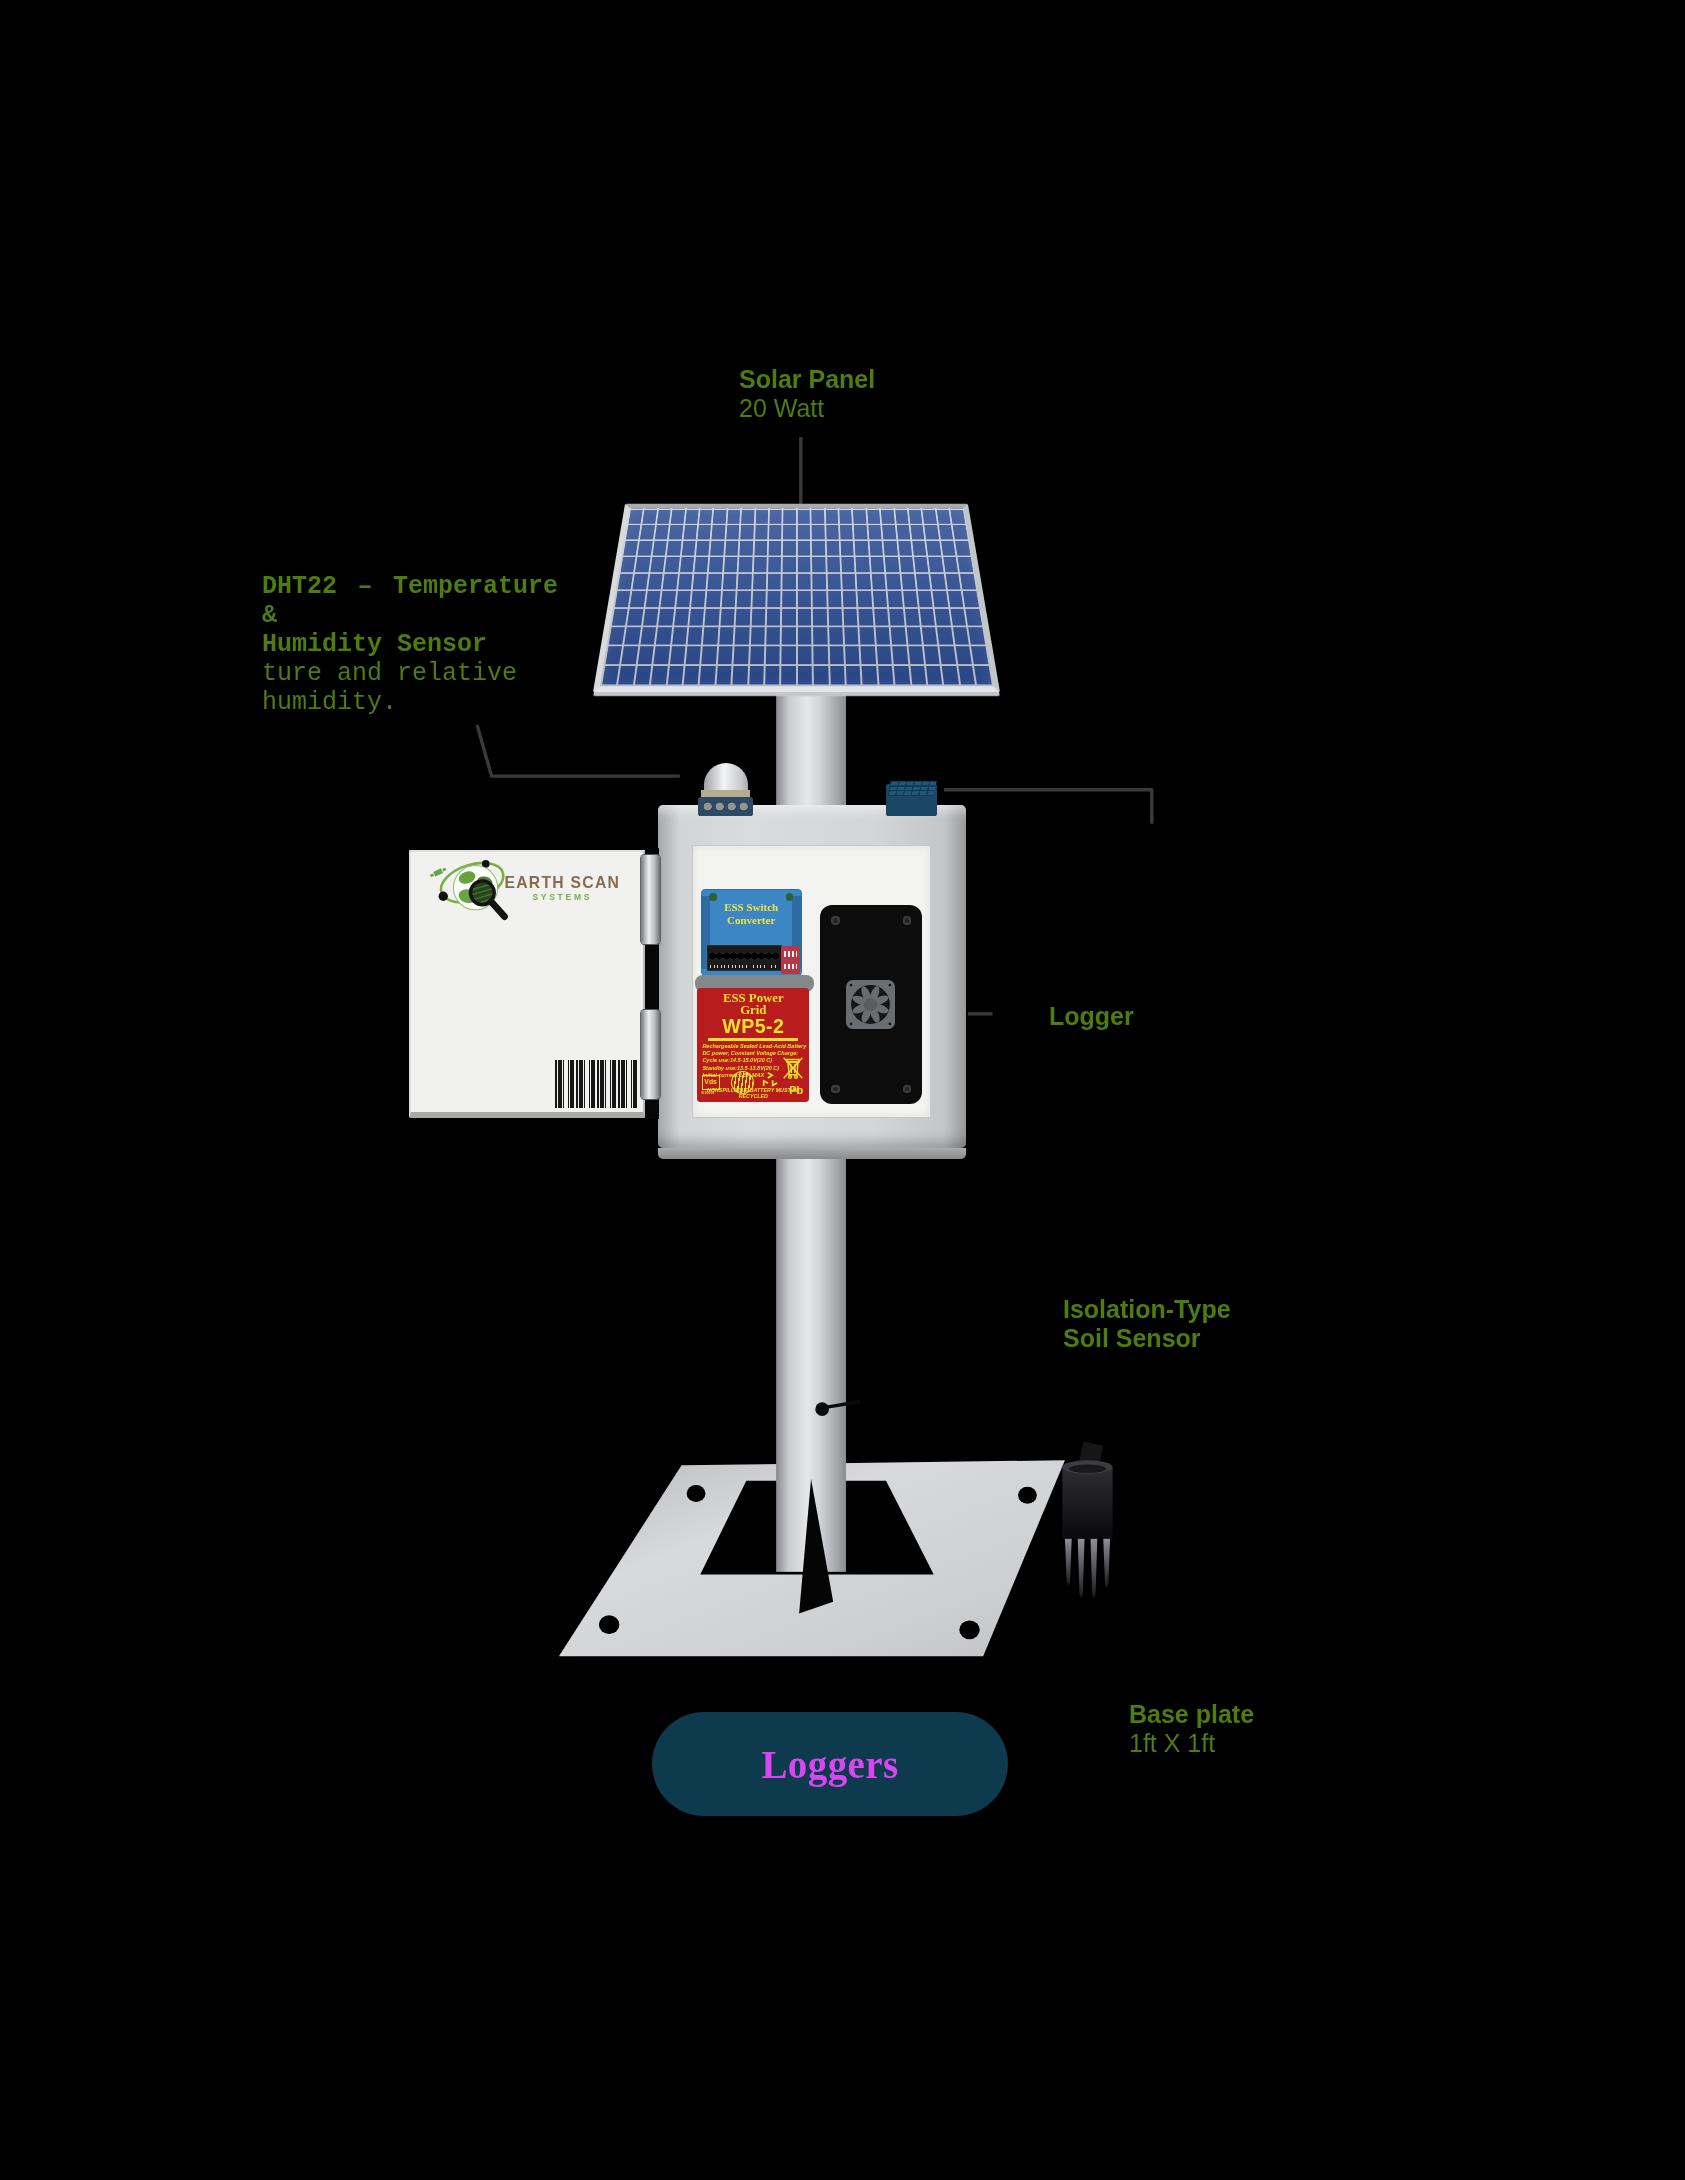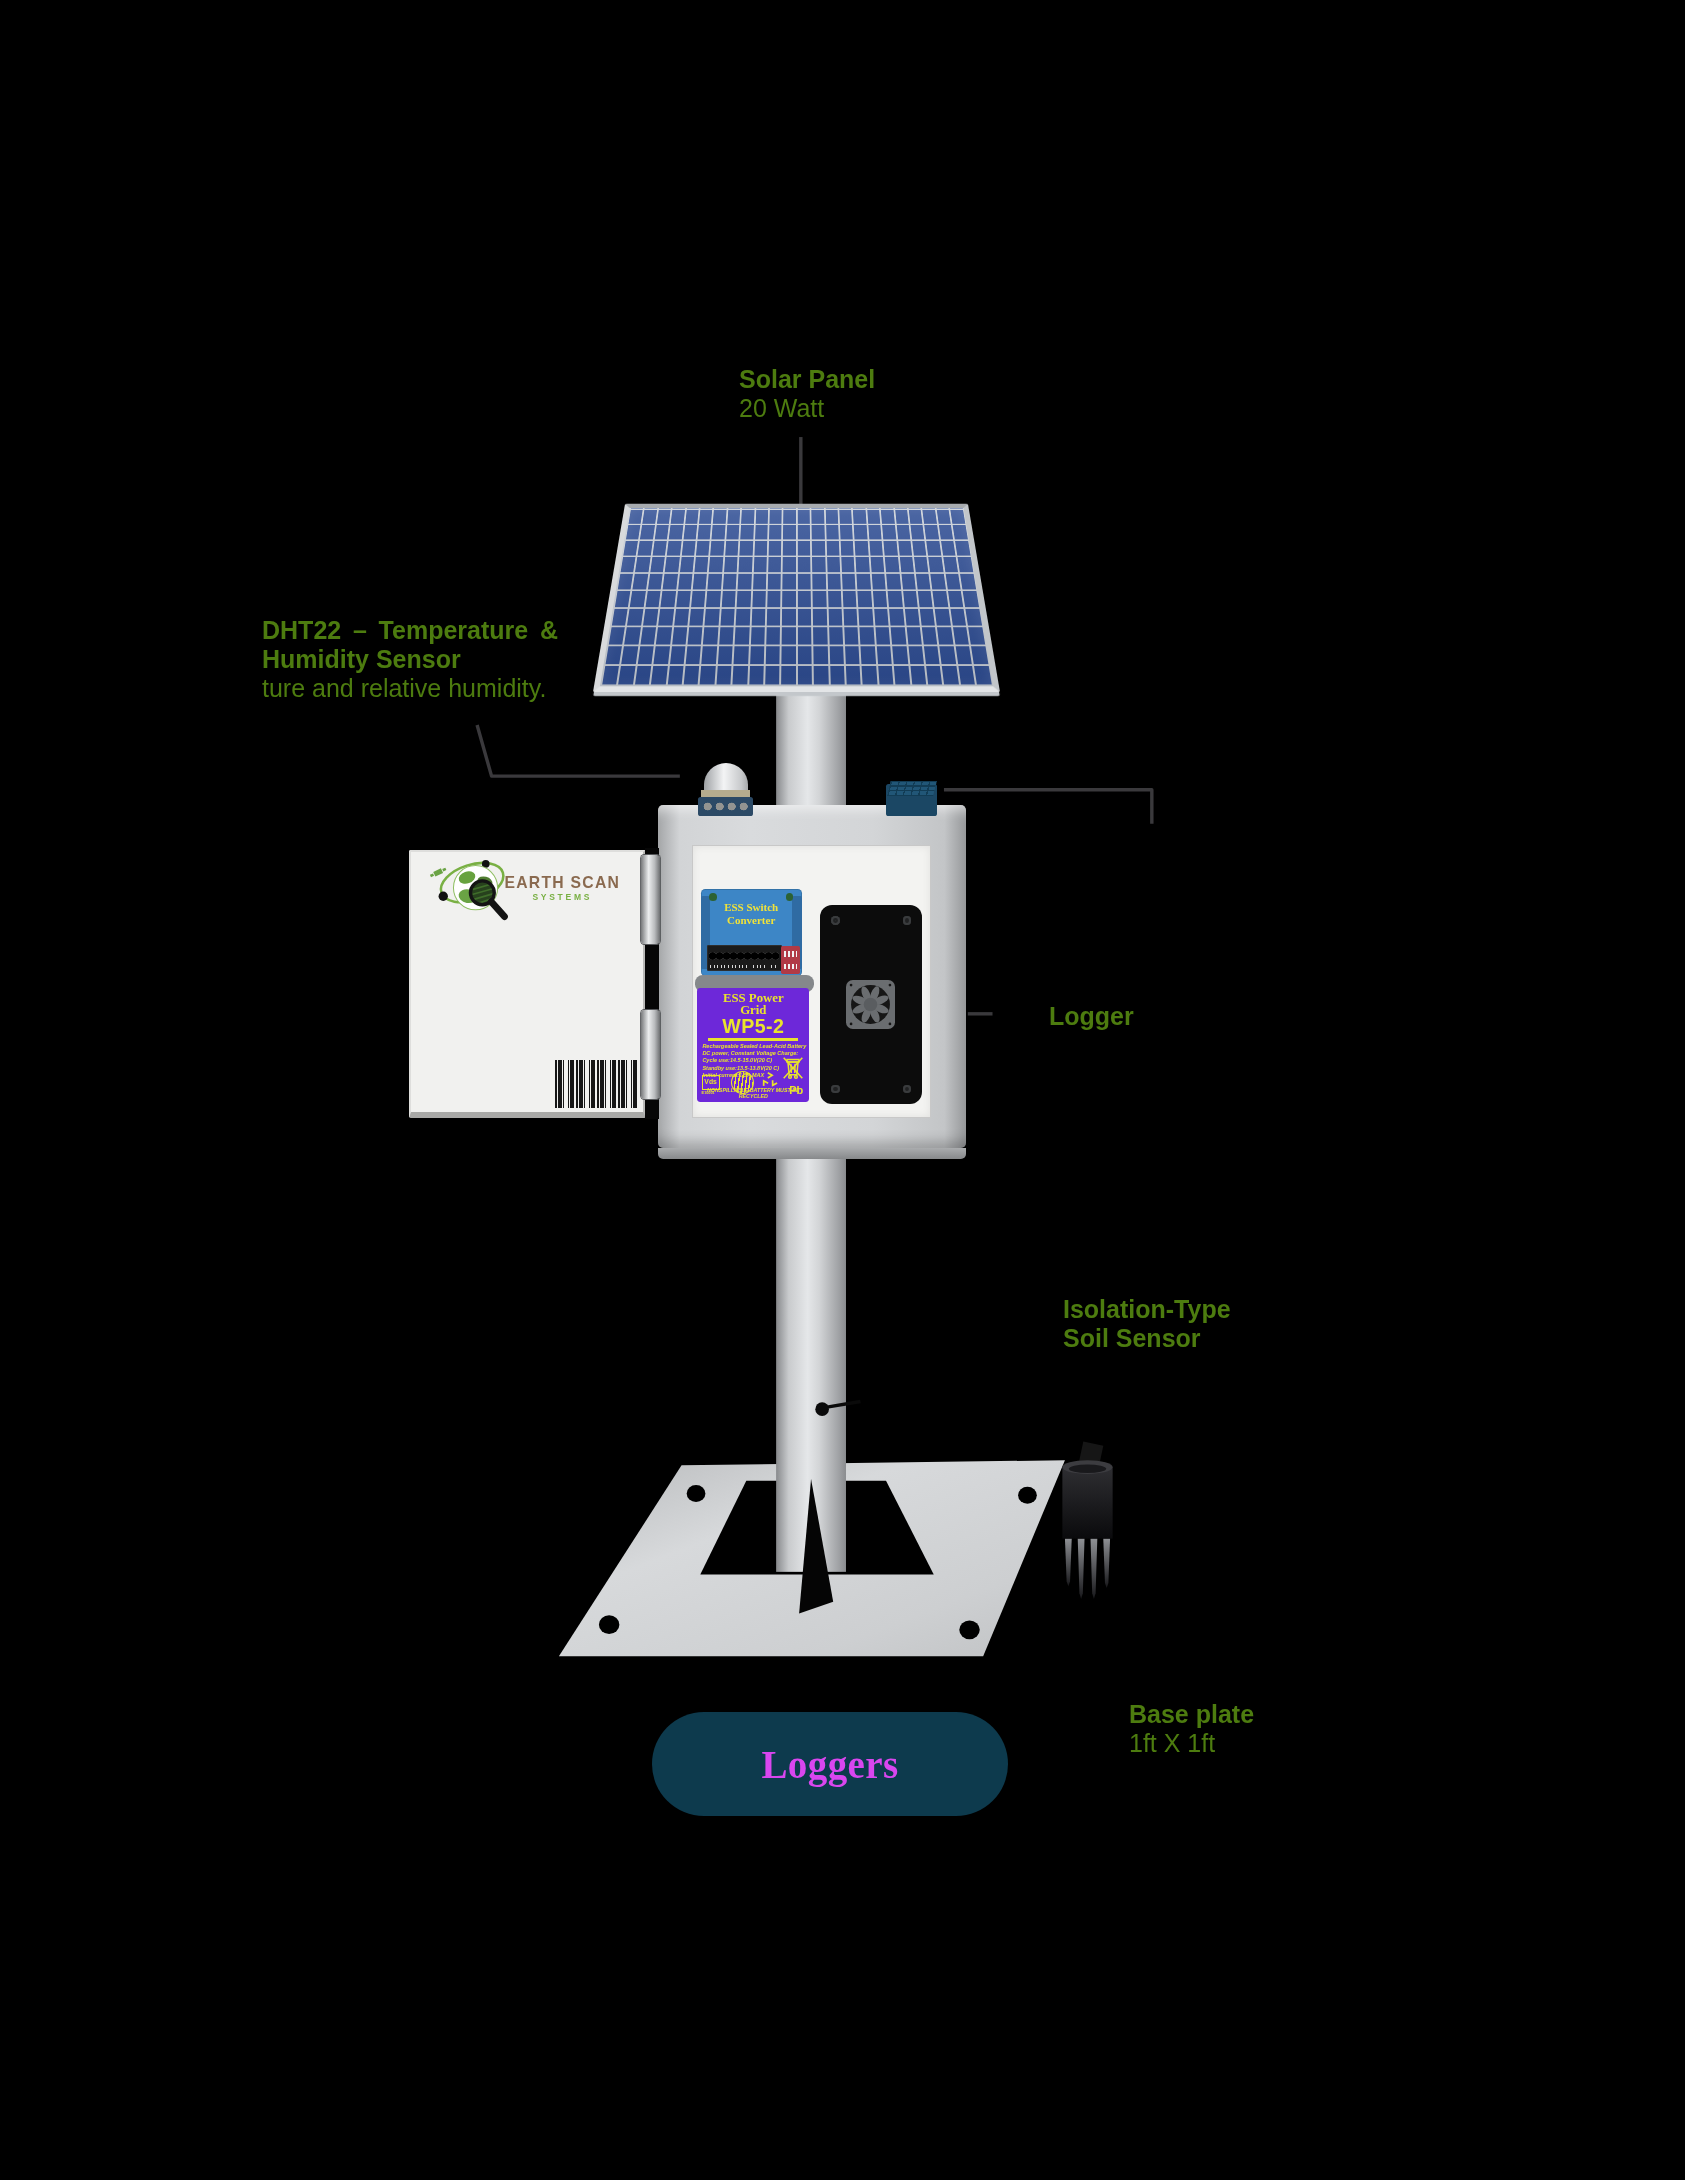--- a/index.html
+++ b/index.html
@@ -46,21 +46,21 @@
     background-size:7px 12px;background-repeat:repeat-x;}
   .conv-ticks{position:absolute;left:3.4px;right:3.4px;bottom:2.6px;height:3.4px;
     background-image:repeating-linear-gradient(90deg,#d7d7d7 0 0.9px,transparent 0.9px 3.6px);}
   .conv-dip{position:absolute;right:1.7px;bottom:1.7px;width:19px;height:28px;background:#b13a46;border-radius:1.7px;}
   .dip-row{position:absolute;left:2.6px;right:2.6px;height:5.1px;
     background-image:repeating-linear-gradient(90deg,#f2f2f2 0 2.2px,transparent 2.2px 3.9px);}
   .dip-row.t{top:5.1px;} .dip-row.b{bottom:5.1px;}
 
   
   .bat-cap{position:absolute;left:1.7px;top:129px;width:119px;height:17px;background:#85888b;border-radius:7.7px;}
-  .battery{position:absolute;left:4.3px;top:142px;width:112px;height:114px;background:#6d28d9;border-radius:3.4px;
+  .battery{position:absolute;left:4.3px;top:142px;width:112px;height:114px;background:#b91c1c;border-radius:3.4px;
     color:#e9e32c;overflow:hidden;}
   .bat-brand{margin-top:4.3px;text-align:center;font:700 12.8px/12px "Liberation Serif","DejaVu Serif",serif;}
   .bat-model{text-align:center;font:700 19.6px/20.4px "Liberation Sans","DejaVu Sans",sans-serif;letter-spacing:0.4px;}
   .bat-rule{margin:1.7px auto 1.7px;width:90px;height:2.6px;background:#e9e32c;}
   .bat-specs{margin-left:5.1px;font:italic 700 5.5px/7.3px "Liberation Sans","DejaVu Sans",sans-serif;letter-spacing:0;}
   .bat-footer{position:absolute;left:0;right:0;bottom:2.6px;text-align:center;
     font:italic 700 5.3px/6px "Liberation Sans","DejaVu Sans",sans-serif;}
   .bat-vds{position:absolute;left:4.3px;bottom:12px;width:16px;height:12.8px;border:1.3px solid #e9e32c;
     font:700 6.8px/12.8px "Liberation Sans",sans-serif;text-align:center;}
   .bat-vds-code{position:absolute;left:4.3px;bottom:6.8px;font:700 3.8px/4.3px "Liberation Sans",sans-serif;}
@@ -104,21 +104,21 @@
   .barcode{position:absolute;left:555px;top:1060px;width:82px;height:48px;z-index:6;background:#f1f1ef;
     background-image:repeating-linear-gradient(90deg,
       #161616 0 1.7px,#f1f1ef 1.7px 3.4px,#161616 3.4px 6.8px,#f1f1ef 6.8px 8.5px,
       #161616 8.5px 9.4px,#f1f1ef 9.4px 12.8px,#161616 12.8px 14.5px,#f1f1ef 14.5px 15.3px,
       #161616 15.3px 19px,#f1f1ef 19px 21px);}
 
   
   .lbl{position:absolute;z-index:7;color:#4d7c0f;font:700 25px/29px "Liberation Sans","DejaVu Sans",sans-serif;}
   .lbl .sub{font-weight:400;}
   .lbl-solar{left:739px;top:365px;}
-  .lbl-dht{left:262px;top:616px;width:296px;}
+  .lbl-dht{left:262px;top:572px;width:296px;font-family:Liberation Mono, monospace;}
   .lbl-dht .just{text-align:justify;text-align-last:justify;}
   .lbl-mq{left:1083px;top:839px;}
   .lbl-logger{left:1049px;top:1002px;}
   .lbl-soil{left:1063px;top:1295px;}
   .lbl-base{left:1129px;top:1700px;}
 
   
   .pill{position:absolute;left:652px;top:1712px;width:356px;height:104px;z-index:7;border-radius:52px;
     background:#0d3a4d;display:flex;align-items:center;justify-content:center;cursor:pointer;}
   .pill span{color:#d946ef;font:700 39px/39px "Liberation Serif","DejaVu Serif",serif;letter-spacing:0.4px;}

